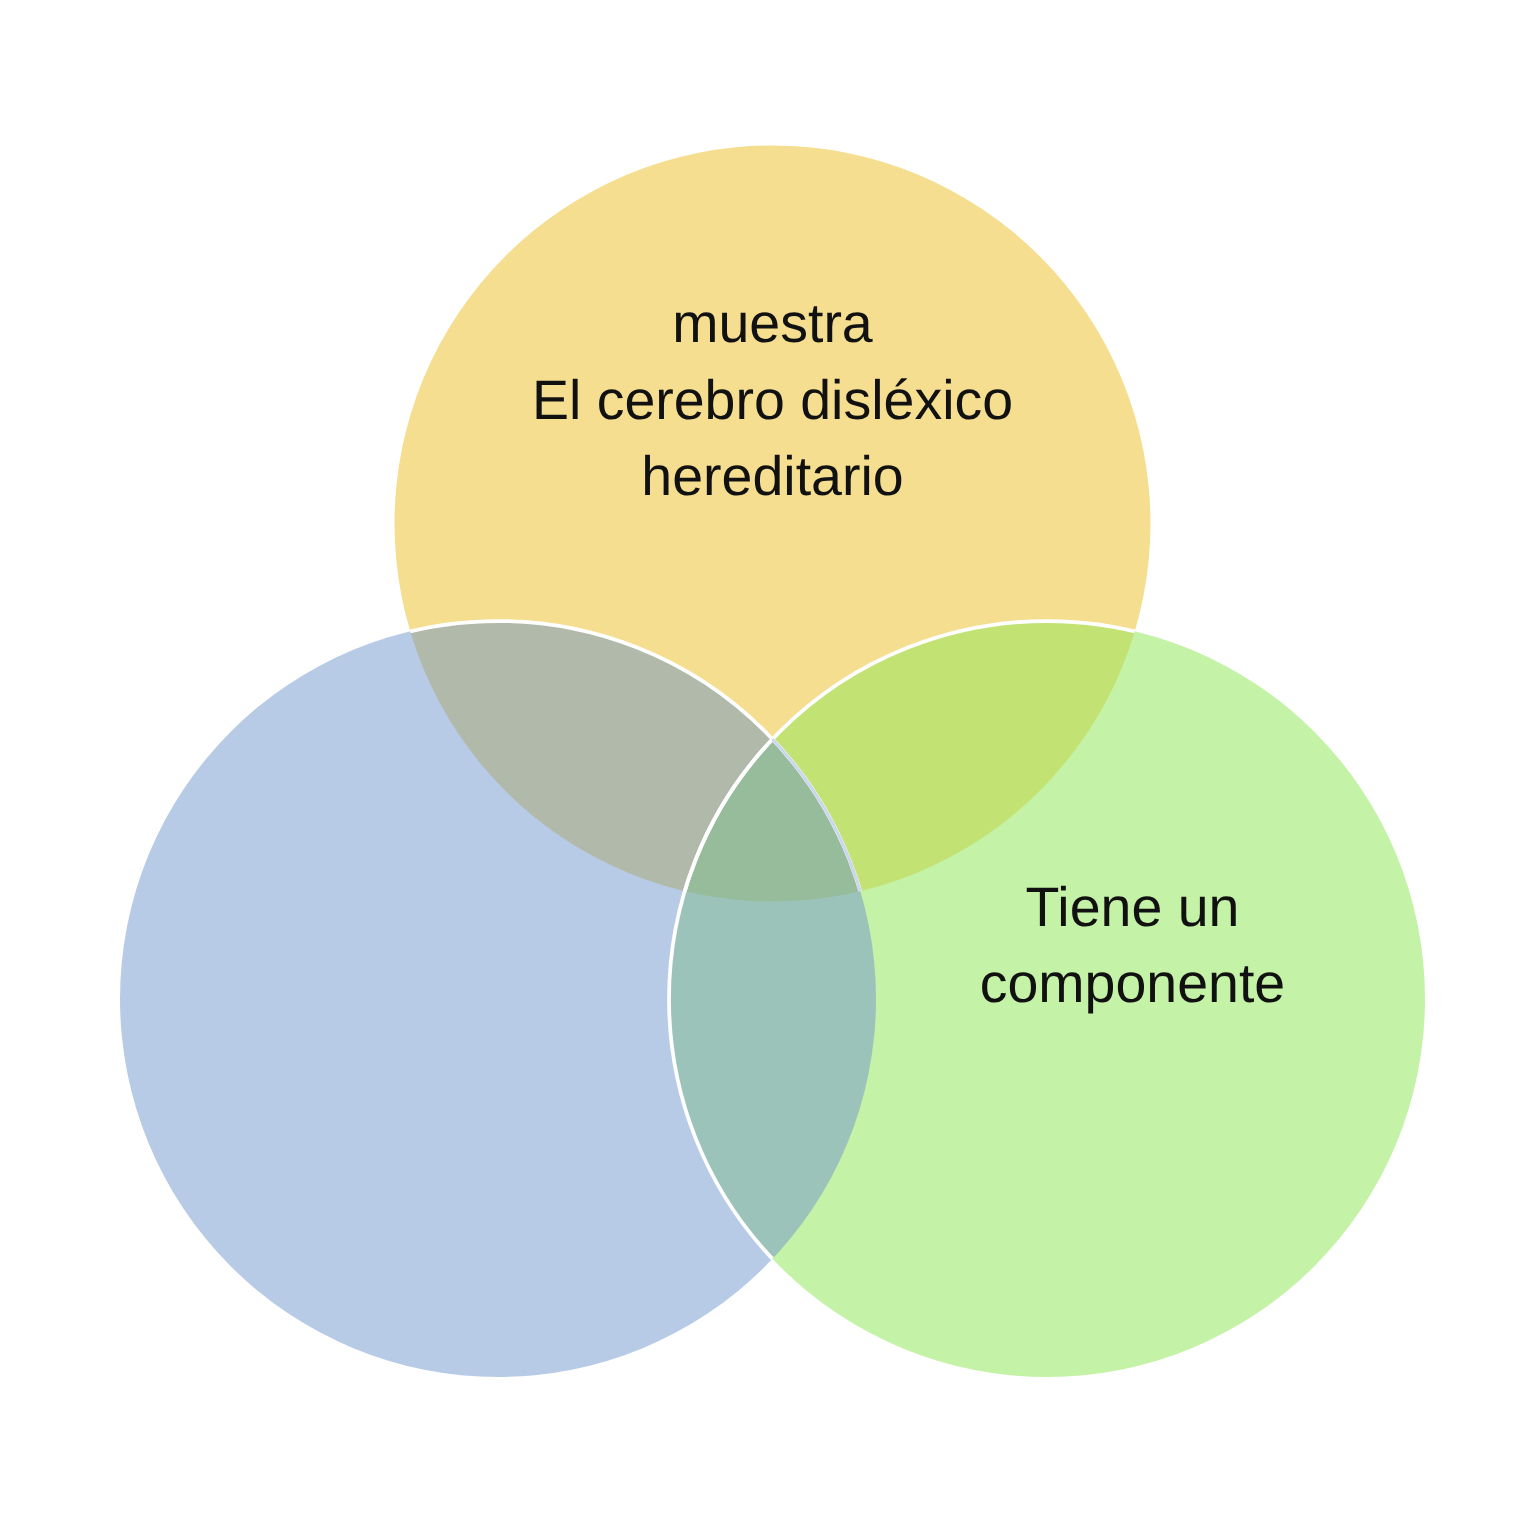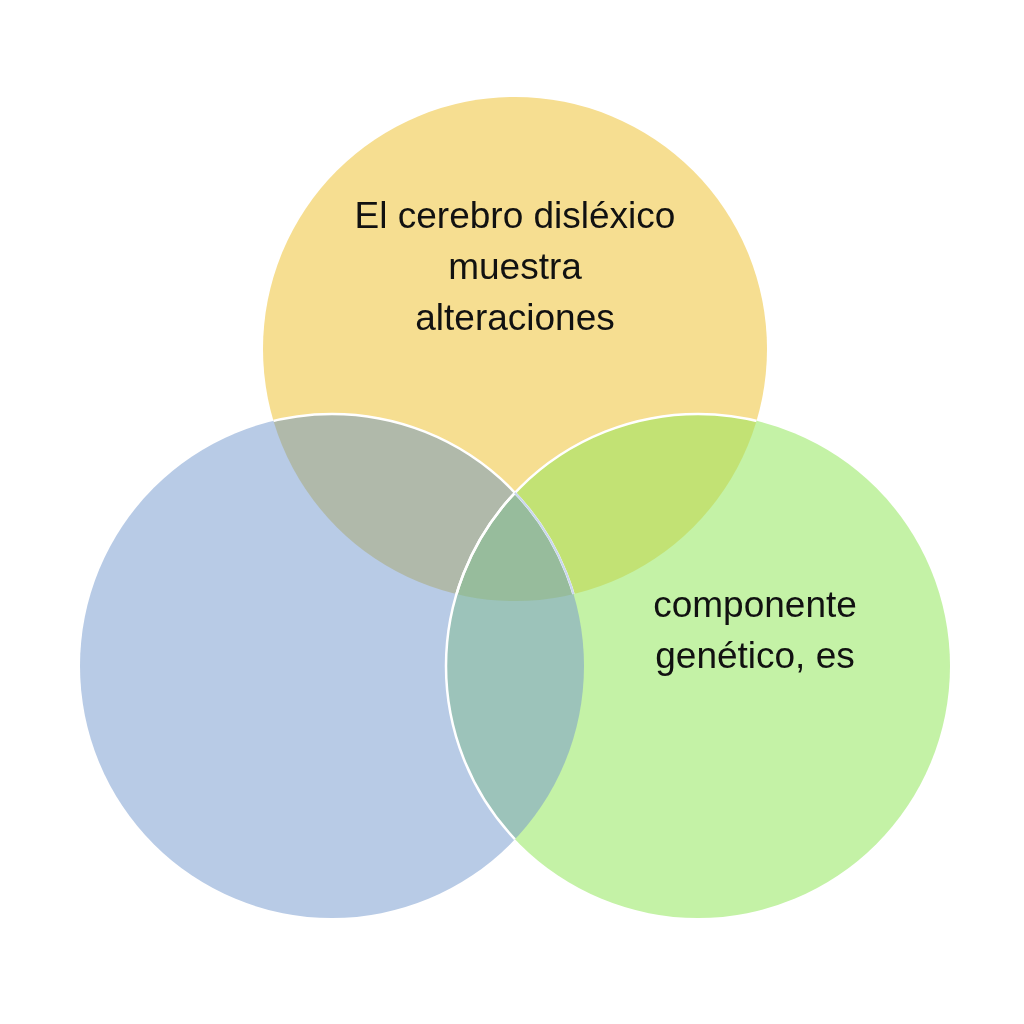--- a/index.html
+++ b/index.html
@@ -63,25 +63,25 @@
     <circle cx="698" cy="666" r="252" fill="none" stroke="#ffffff" stroke-width="2.5"></circle>
   </g>
   <g clip-path="url(#clip-top)">
     <g clip-path="url(#clip-right)">
       <circle cx="332" cy="666" r="252" fill="none" stroke="#C9D6EE" stroke-width="2"></circle>
     </g>
   </g>
 </svg>
 
 <div class="label" id="label-top">
+  <span>muestra</span>
   <span>El cerebro disléxico</span>
-  <span>muestra</span>
-  <span>alteraciones</span>
+  <span>hereditario</span>
 </div>
 
 <div class="label" id="label-left">
   
 </div>
 
 <div class="label" id="label-right">
+  <span>Tiene un</span>
   <span>componente</span>
-  <span>genético, es</span>
 </div>
 
 </body></html>

